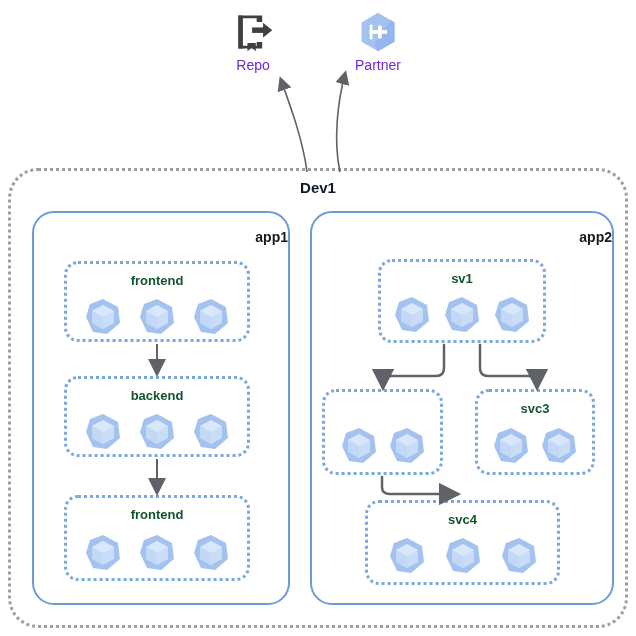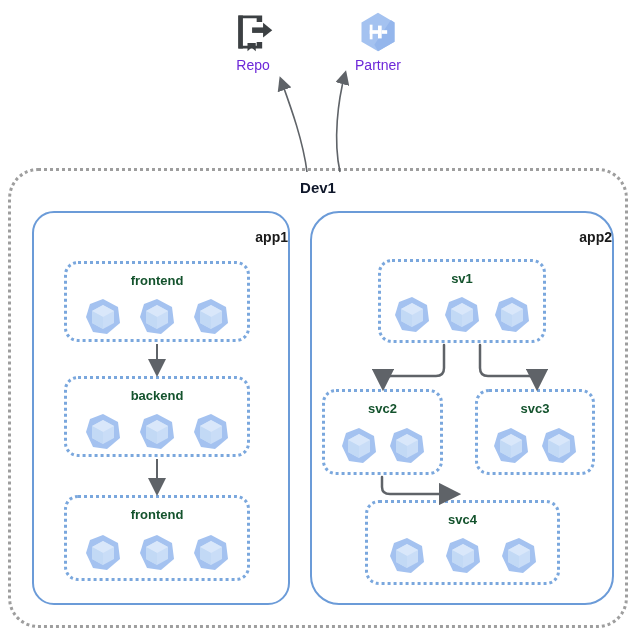--- a/index.html
+++ b/index.html
@@ -243,21 +243,21 @@
         <svg viewBox="0 0 40 40" width="40" height="40">
             <path d="M20 2 L35 10 L37 26 L24 37 L10 35 L3 20 L7 7 Z" fill="#a4c2f0"></path>
             <path d="M20 8 L31 14 V26 L20 32 L9 26 V14 Z" fill="#c9ddf7"></path>
             <path d="M20 8 L31 14 L20 20 L9 14 Z" fill="#d9e7fa"></path>
             <path d="M20 20 V32 L9 26 V14 Z" fill="#c2d9f5"></path>
           </svg>
       </span>
     </div>
   </div>
 
-  <div class="app-box" style="left:310px; top:211px; width:304px; height:394px;border-radius:29px;">
+  <div class="app-box" style="left:310px; top:211px; width:304px; height:394px;">
     <div class="app-title">app2</div>
   </div>
 
   <div class="svc-box" style="left:378px; top:259px; width:168px; height:84px;">
     <div class="svc-title">sv1</div>
     <div class="pod-row" style="top:33px; gap:10px;">
       <span class="pod">
         <svg viewBox="0 0 40 40" width="40" height="40">
             <path d="M20 2 L35 10 L37 26 L24 37 L10 35 L3 20 L7 7 Z" fill="#a4c2f0"></path>
             <path d="M20 8 L31 14 V26 L20 32 L9 26 V14 Z" fill="#c9ddf7"></path>
@@ -278,21 +278,20 @@
             <path d="M20 2 L35 10 L37 26 L24 37 L10 35 L3 20 L7 7 Z" fill="#a4c2f0"></path>
             <path d="M20 8 L31 14 V26 L20 32 L9 26 V14 Z" fill="#c9ddf7"></path>
             <path d="M20 8 L31 14 L20 20 L9 14 Z" fill="#d9e7fa"></path>
             <path d="M20 20 V32 L9 26 V14 Z" fill="#c2d9f5"></path>
           </svg>
       </span>
     </div>
   </div>
 
   <div class="svc-box" style="left:322px; top:389px; width:121px; height:86px;">
-    <div class="svc-title">svc2</div>
     <div class="pod-row" style="top:34px; gap:8px;">
       <span class="pod">
         <svg viewBox="0 0 40 40" width="40" height="40">
             <path d="M20 2 L35 10 L37 26 L24 37 L10 35 L3 20 L7 7 Z" fill="#a4c2f0"></path>
             <path d="M20 8 L31 14 V26 L20 32 L9 26 V14 Z" fill="#c9ddf7"></path>
             <path d="M20 8 L31 14 L20 20 L9 14 Z" fill="#d9e7fa"></path>
             <path d="M20 20 V32 L9 26 V14 Z" fill="#c2d9f5"></path>
           </svg>
       </span>
       <span class="pod">

